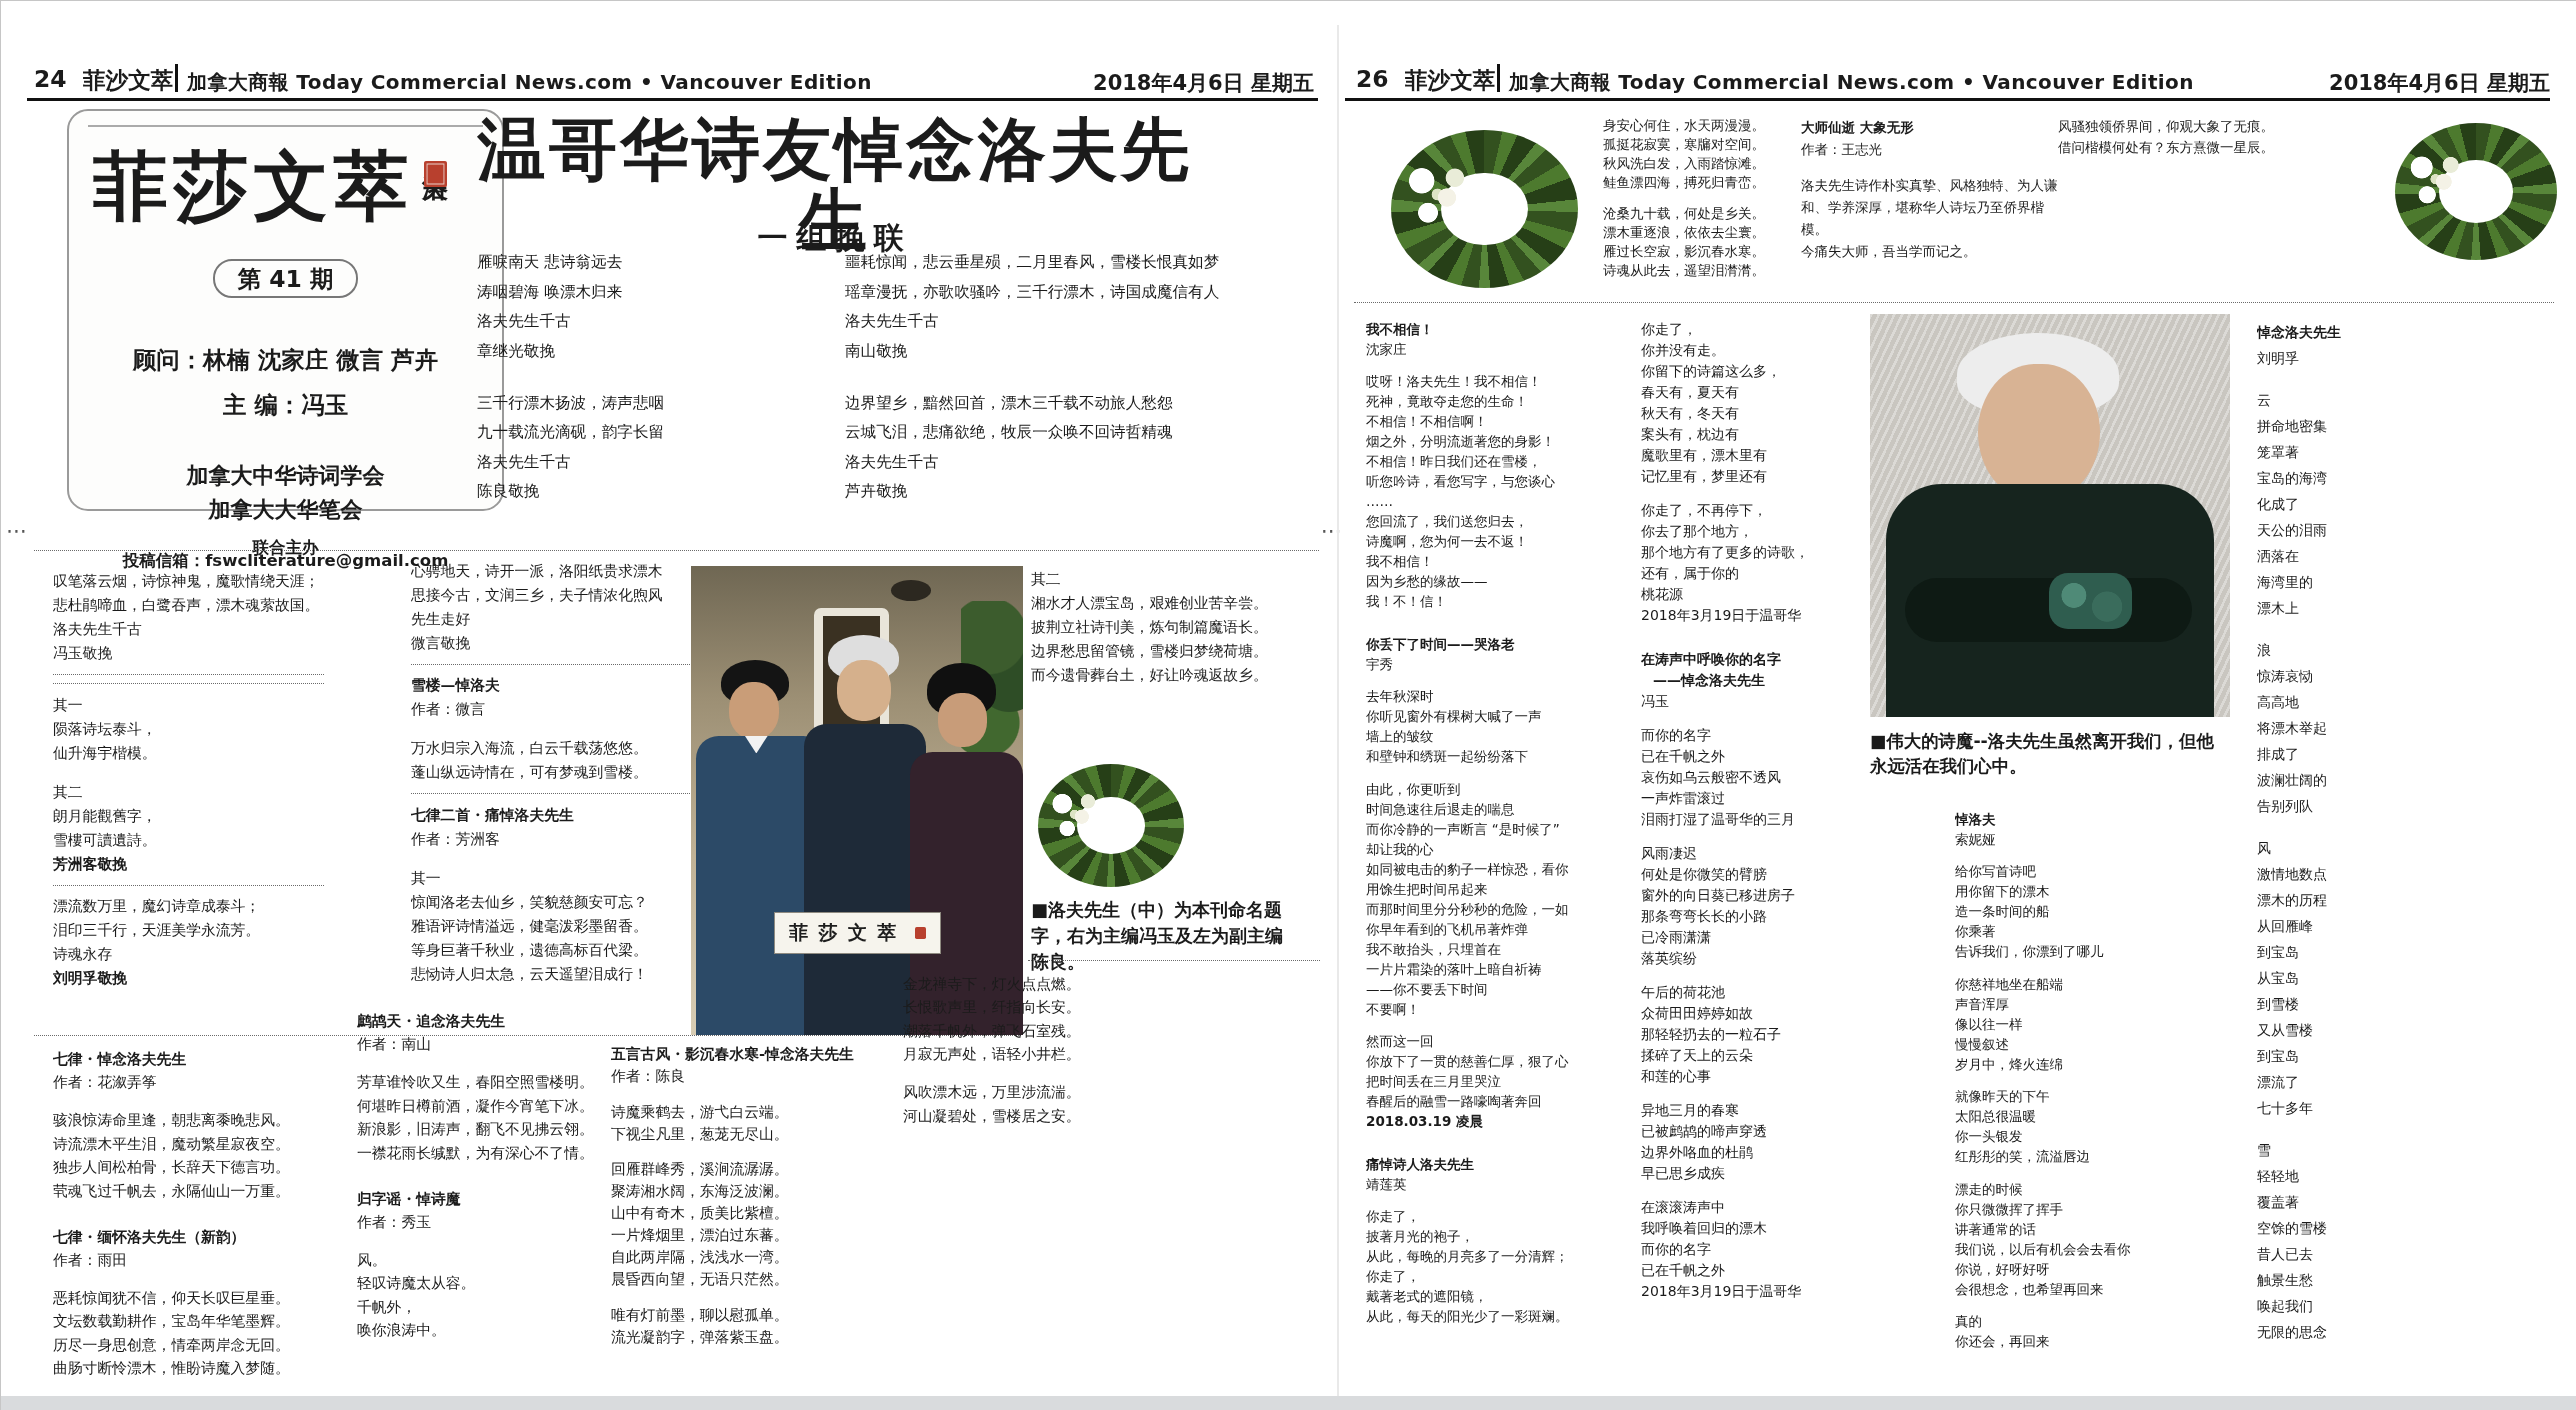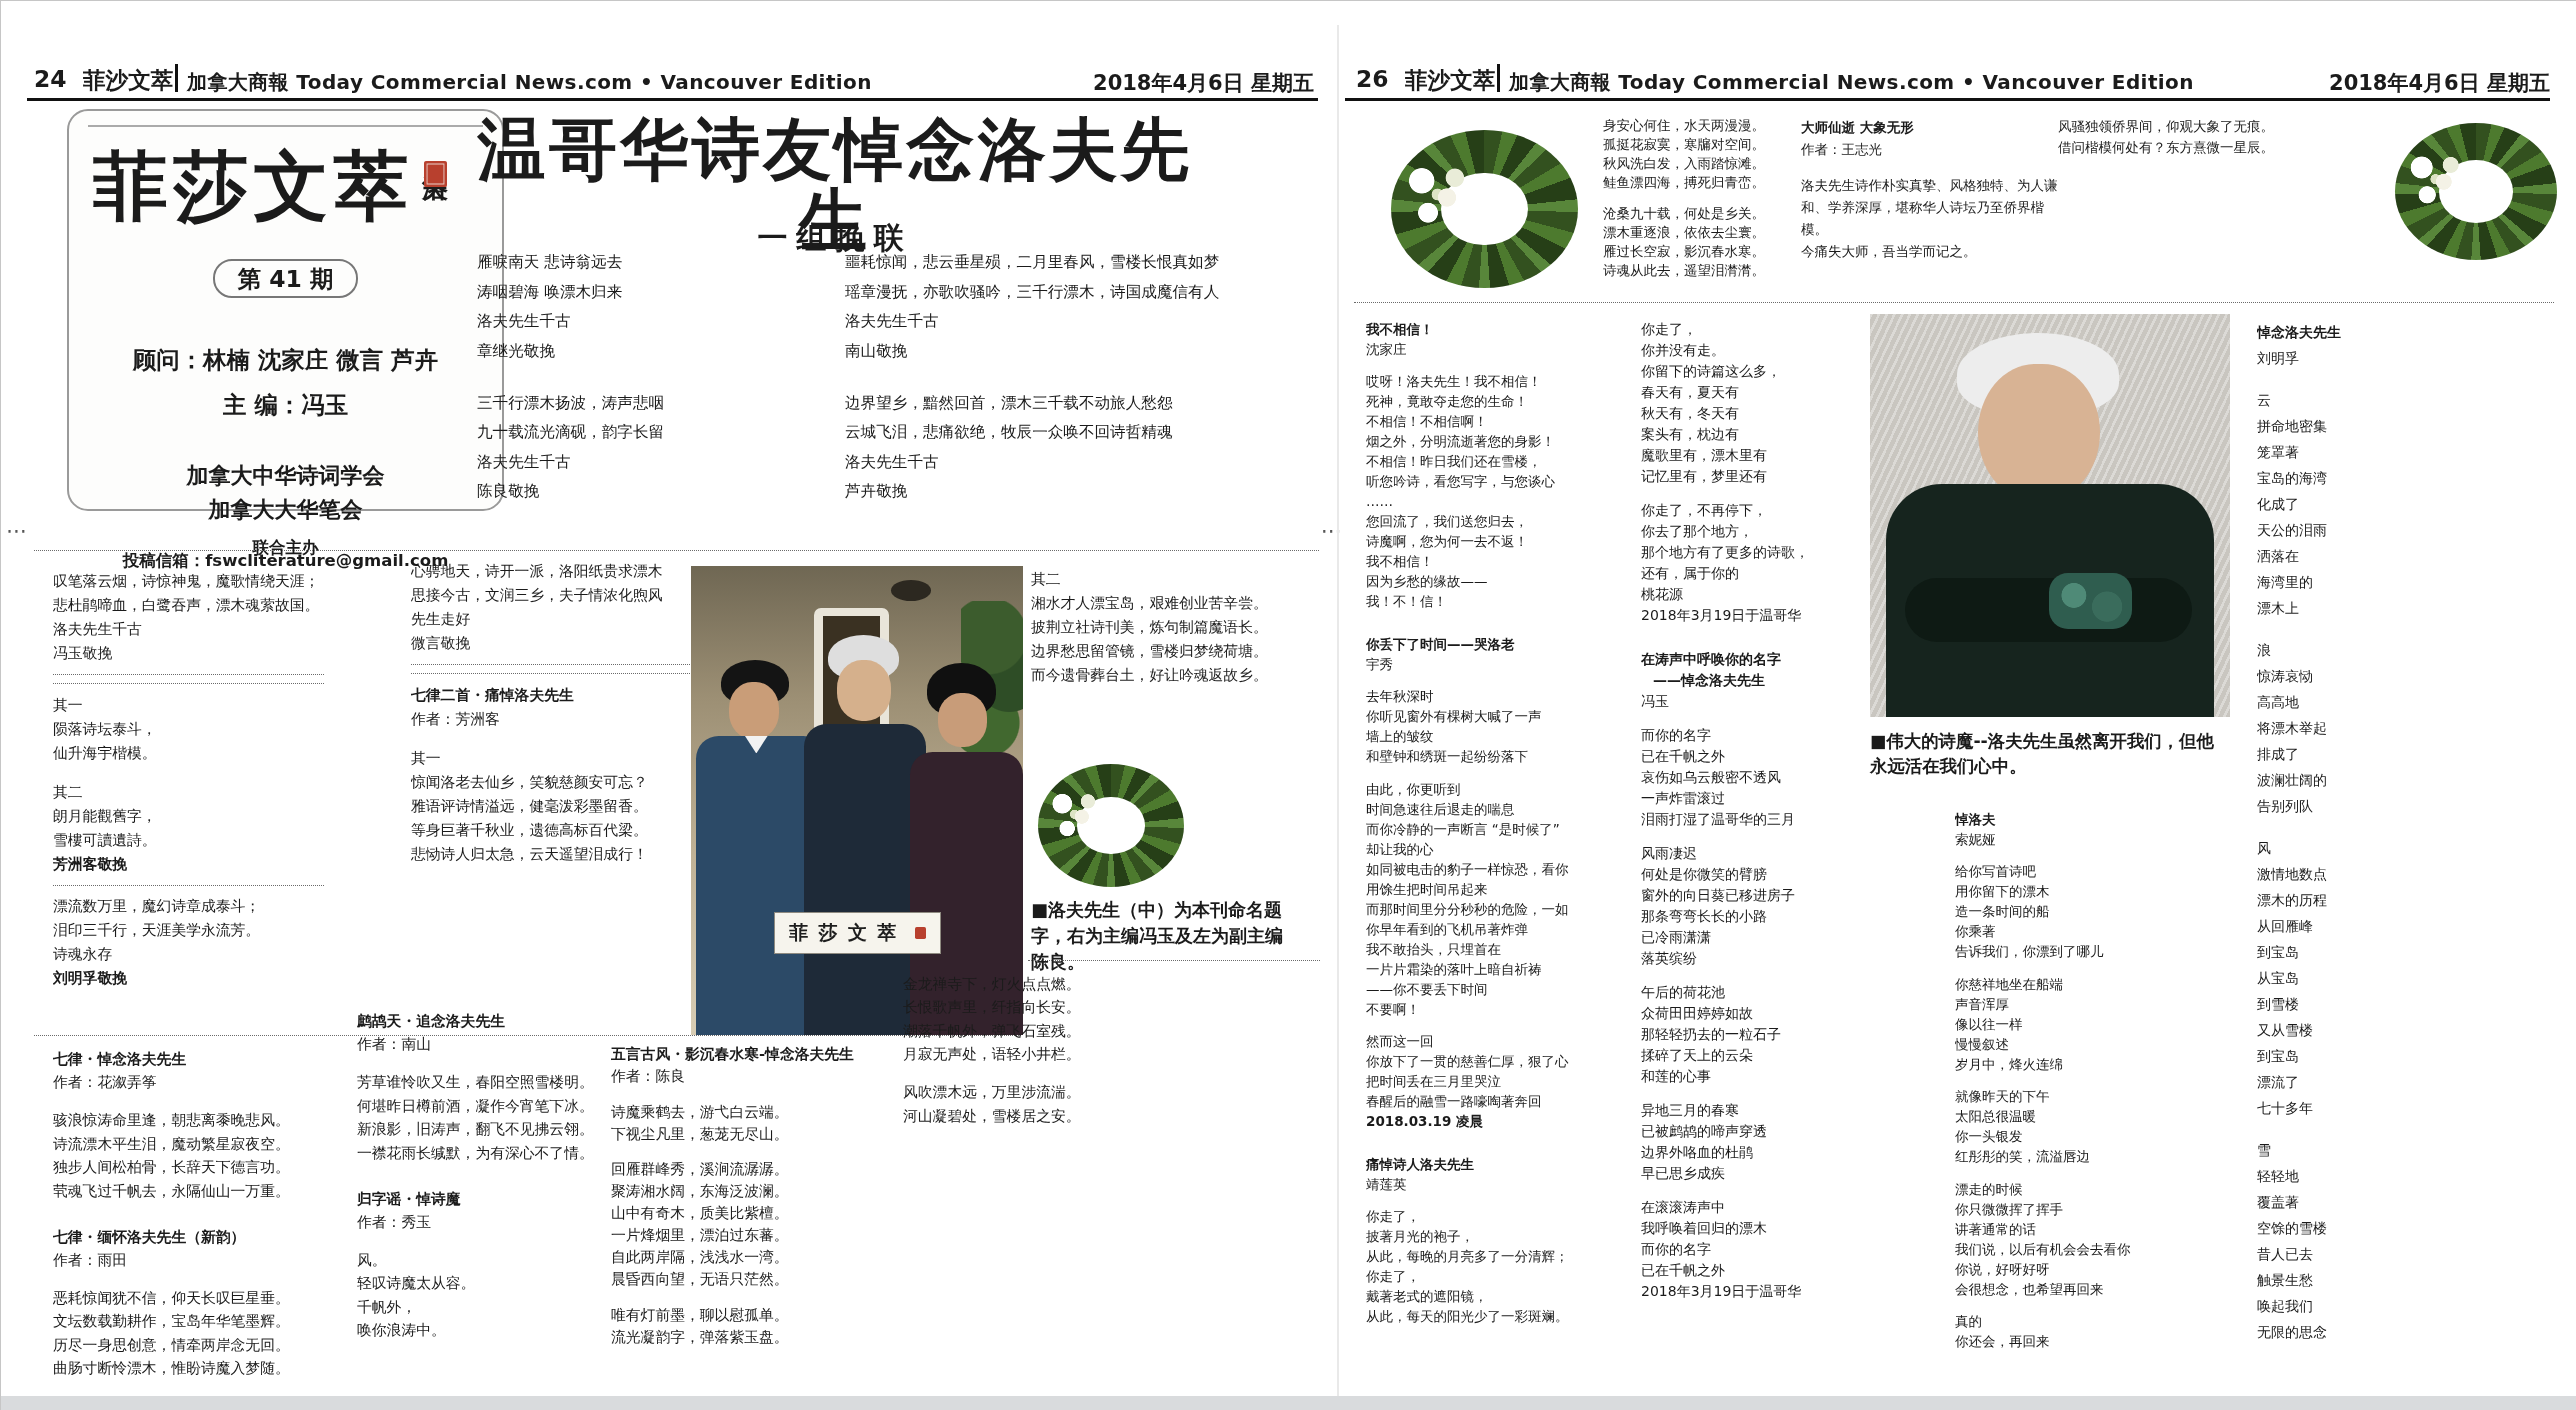--- a/index.html
+++ b/index.html
@@ -181,20 +181,27 @@
       </div>
     </div>
   <div class="col" style="left:410px;top:558px;width:287px;--lh:24px;--fs:14.8px;">
       <div class="blk">
         <p class="ln">心骋地天，诗开一派，洛阳纸贵求漂木</p>
         <p class="ln">思接今古，文润三乡，夫子情浓化煦风</p>
         <p class="ln">先生走好</p>
         <p class="ln">微言敬挽</p>
       </div>
       <div class="dot"></div>
+      <div class="blk">
+        <div class="bt">雪楼—悼洛夫</div>
+        <div class="ba">作者：微言</div>
+        <div class="gap"></div>
+        <p class="ln">万水归宗入海流，白云千载荡悠悠。</p>
+        <p class="ln">蓬山纵远诗情在，可有梦魂到雪楼。</p>
+      </div>
       <div class="dot"></div>
       <div class="blk">
         <div class="bt">七律二首・痛悼洛夫先生</div>
         <div class="ba">作者：芳洲客</div>
         <div class="gap"></div>
         <p class="ln">其一</p>
         <p class="ln">惊闻洛老去仙乡，笑貌慈颜安可忘？</p>
         <p class="ln">雅语评诗情溢远，健毫泼彩墨留香。</p>
         <p class="ln">等身巨著千秋业，遗德高标百代梁。</p>
         <p class="ln">悲恸诗人归太急，云天遥望泪成行！</p>

